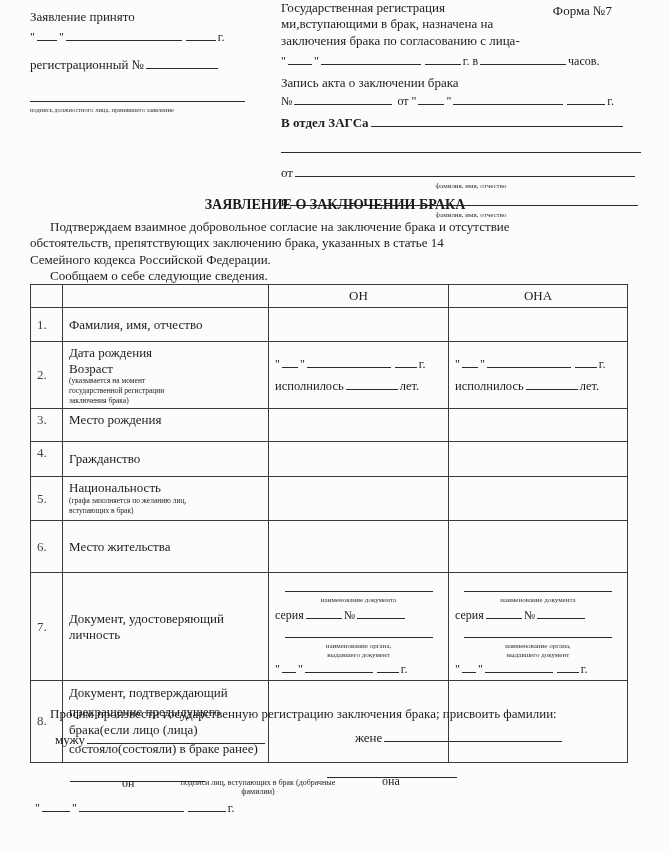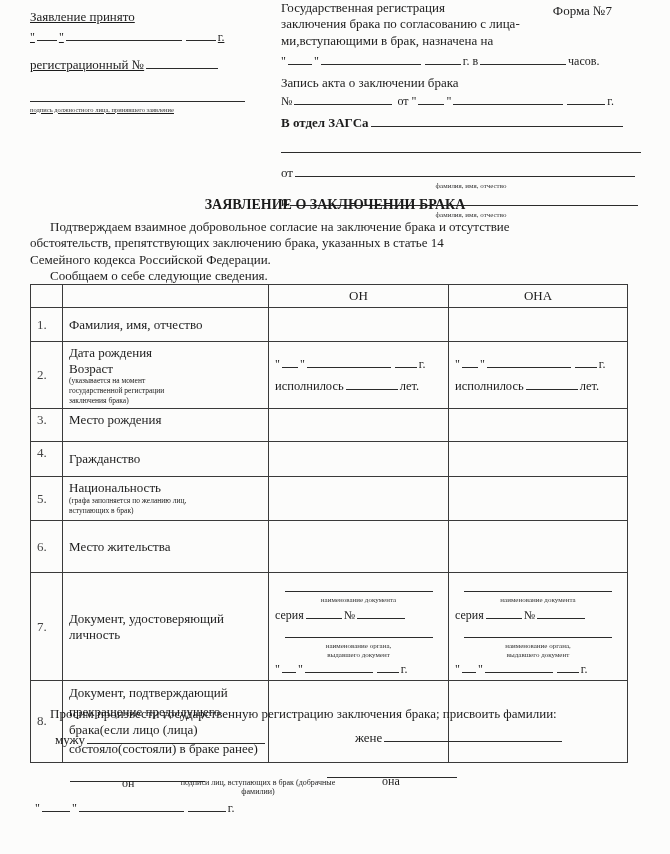--- a/index.html
+++ b/index.html
@@ -24,38 +24,38 @@
   .capline{text-align:center;margin-top:1px;}
   .sig-caption{font-size:8px;color:#222;}
 </style>
 </head>
 <body>
 
 <div class="page">
 
   <div class="abs t13" style="top:3px;right:58px;">Форма №7</div>
 
-  <div class="abs" style="left:30px;top:9px;width:240px;text-decoration:underline;">
+  <div class="abs" style="left:30px;top:9px;width:240px;">
     <div class="t13">Заявление принято</div>
     <div class="dline" style="margin-top:4px;">
       <span>"</span><span class="bl" style="width:20px"></span><span>"</span><span class="bl" style="width:116px"></span><span class="bl" style="width:30px"></span><span>г.</span>
     </div>
     <div class="t13" style="margin-top:12px;white-space:nowrap;">
       <span>регистрационный №</span><span class="bl" style="width:72px"></span>
     </div>
     <div style="margin-top:14px;">
       <span class="bl" style="width:215px;margin:0;"></span>
       <div class="tiny" style="font-size:6.5px;">подпись должностного лица, принявшего заявление</div>
     </div>
   </div>
 
   <div class="abs" style="left:281px;top:0;width:368px;">
     <div class="t13">Государственная регистрация</div>
+    <div class="t13">ми,вступающими в брак, назначена на</div>
     <div class="t13">заключения брака по согласованию с лица-</div>
-    <div class="t13">ми,вступающими в брак, назначена на</div>
     <div class="dline" style="margin-top:4px;">
       <span>"</span><span class="bl" style="width:24px"></span><span>"</span><span class="bl" style="width:100px"></span><span class="bl" style="width:36px"></span><span>г.</span>
       <span>в</span><span class="bl" style="width:86px"></span><span>часов.</span>
     </div>
     <div class="t13" style="margin-top:4px;">Запись акта о заключении брака</div>
     <div class="dline" style="margin-top:2px;">
       <span>№</span><span class="bl" style="width:98px"></span>
       <span>от</span>
       <span>"</span><span class="bl" style="width:26px"></span><span>"</span><span class="bl" style="width:110px"></span><span class="bl" style="width:38px"></span><span>г.</span>
     </div>

